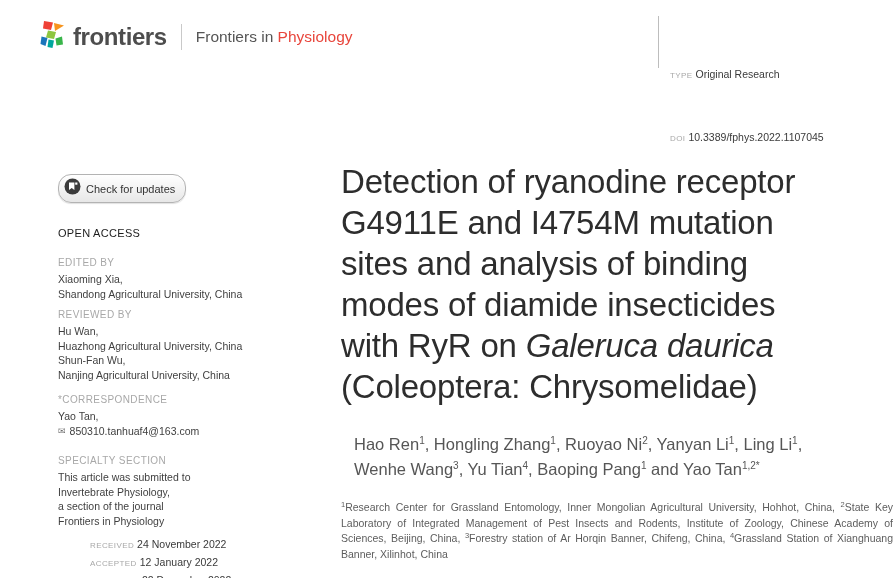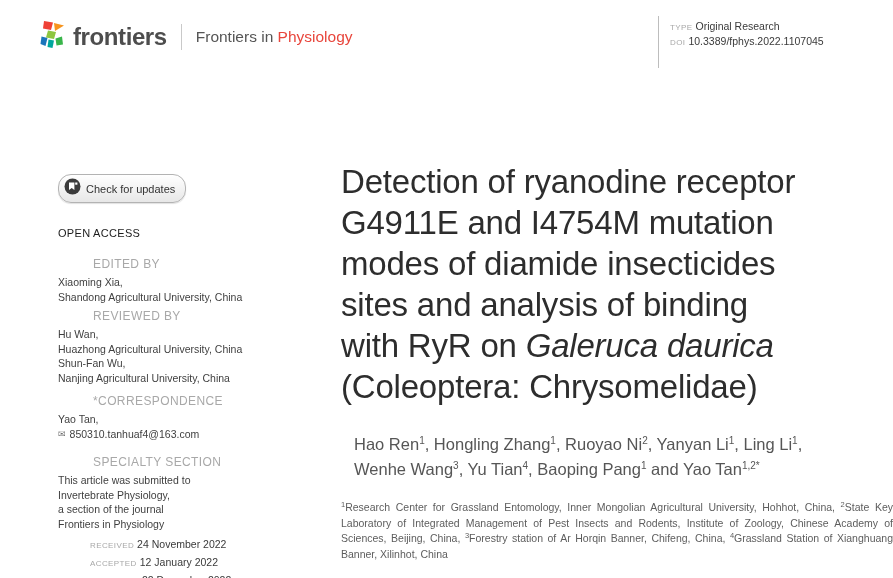--- a/index.html
+++ b/index.html
@@ -13,36 +13,36 @@
   
   .logo-row { left:40px; top:20px; display:flex; align-items:center; height:34px; }
   .logo-mark { display:block; margin-right:7px; }
   .logo-text { font-size:24px; font-weight:bold; color:#4d4d4d; letter-spacing:-0.4px; }
   .logo-divider { width:1px; height:26px; background:#c9c9c9; margin:0 14px; }
   .journal-name { font-size:15.5px; color:#555555; }
   .journal-red { color:#e8463c; }
 
   .meta-rule { left:658px; top:16px; width:1px; height:52px; background:#bdbdbd; }
   .meta-block { left:670px; top:20px; width:215px; }
-  .meta-row { font-size:10.5px; color:#3a3a3a; line-height:13.5px; white-space:nowrap; }
+  .meta-row { font-size:10.5px; color:#3a3a3a; line-height:13.5px; white-space:nowrap;margin-top:48px; }
   .small-label { font-size:8px; color:#a8a8a8; letter-spacing:0.4px; margin-right:3px; }
 
   
   .check-btn {
     left:58px; top:174px; display:inline-flex; align-items:center; gap:5px;
     padding:3px 10px 3px 5px; border:1px solid #b3b3b3; border-radius:13px;
     background:linear-gradient(#ffffff,#e7e7e7); box-shadow:0 1px 1px rgba(0,0,0,0.12);
     cursor:pointer;
   }
   .check-btn-label { font-size:11px; color:#333333; }
 
   .open-access { left:58px; top:227px; font-size:11px; font-weight:normal; color:#1c1c1c; letter-spacing:0.3px; }
 
   .side-block { left:58px; width:258px; }
-  .side-label { font-size:12px; color:#a8a8a8; letter-spacing:0.4px; margin-bottom:4px;margin-left:35px; }
+  .side-label { font-size:10px; color:#a8a8a8; letter-spacing:0.4px; margin-bottom:4px; }
   .side-line { font-size:10.5px; color:#3f3f3f; line-height:14.5px; }
   .email-row { display:flex; align-items:center; gap:4px; cursor:pointer; }
   .email-icon { font-size:9px; color:#6a6a6a; line-height:14.5px; }
 
   .date-row { font-size:10.5px; color:#3a3a3a; line-height:17px; white-space:nowrap;margin-left:32px; }
 
   
   .article-title {
     left:341px; top:161px; width:552px;
     font-size:33px; line-height:41px; font-weight:500;
@@ -150,22 +150,22 @@
       <span class="small-label">ACCEPTED</span><span>12 January 2022</span>
     </div>
     <div class="date-row">
       <span class="small-label">PUBLISHED</span><span>22 December 2022</span>
     </div>
   </div>
 
   <h1 class="abs article-title" style="margin:0; font-weight:500;">
       <div class="title-line"><span>Detection of ryanodine receptor</span></div>
       <div class="title-line"><span>G4911E and I4754M mutation</span></div>
+      <div class="title-line"><span>sites and analysis of binding</span></div>
       <div class="title-line"><span>modes of diamide insecticides</span></div>
-      <div class="title-line"><span>sites and analysis of binding</span></div>
       <div class="title-line"><span>with RyR on </span><em>Galeruca daurica</em></div>
       <div class="title-line"><span>(Coleoptera: Chrysomelidae)</span></div>
     </h1>
   <div class="abs authors">
       <div class="author-line"><span>Hao Ren</span><sup>1</sup><span>, </span><span>Hongling Zhang</span><sup>1</sup><span>, </span><span>Ruoyao Ni</span><sup>2</sup><span>, </span><span>Yanyan Li</span><sup>1</sup><span>, </span><span>Ling Li</span><sup>1</sup><span>,</span></div>
       <div class="author-line"><span>Wenhe Wang</span><sup>3</sup><span>, </span><span>Yu Tian</span><sup>4</sup><span>, </span><span>Baoping Pang</span><sup>1</sup><span> and </span><span>Yao Tan</span><sup>1,2*</sup></div>
     </div>
   <p class="abs affiliations" style="margin:0;"><sup>1</sup><span>Research Center for Grassland Entomology, Inner Mongolian Agricultural University, Hohhot, China, </span><sup>2</sup><span>State Key Laboratory of Integrated Management of Pest Insects and Rodents, Institute of Zoology, Chinese Academy of Sciences, Beijing, China, </span><sup>3</sup><span>Forestry station of Ar Horqin Banner, Chifeng, China, </span><sup>4</sup><span>Grassland Station of Xianghuang Banner, Xilinhot, China</span></p>
 
 </div>

